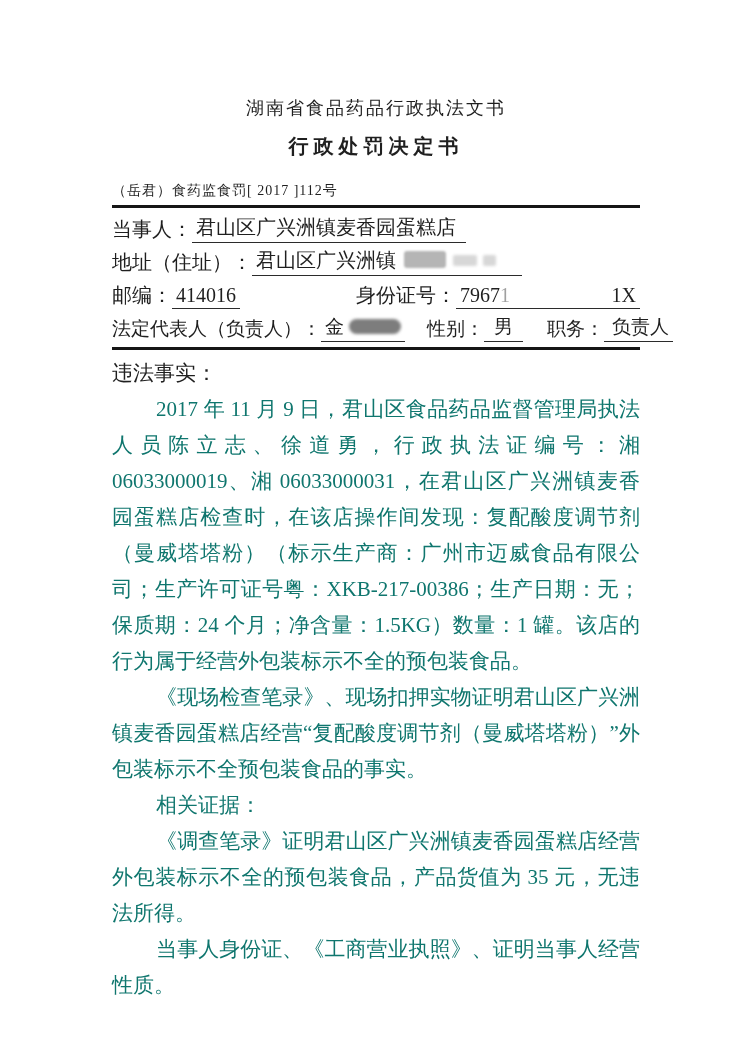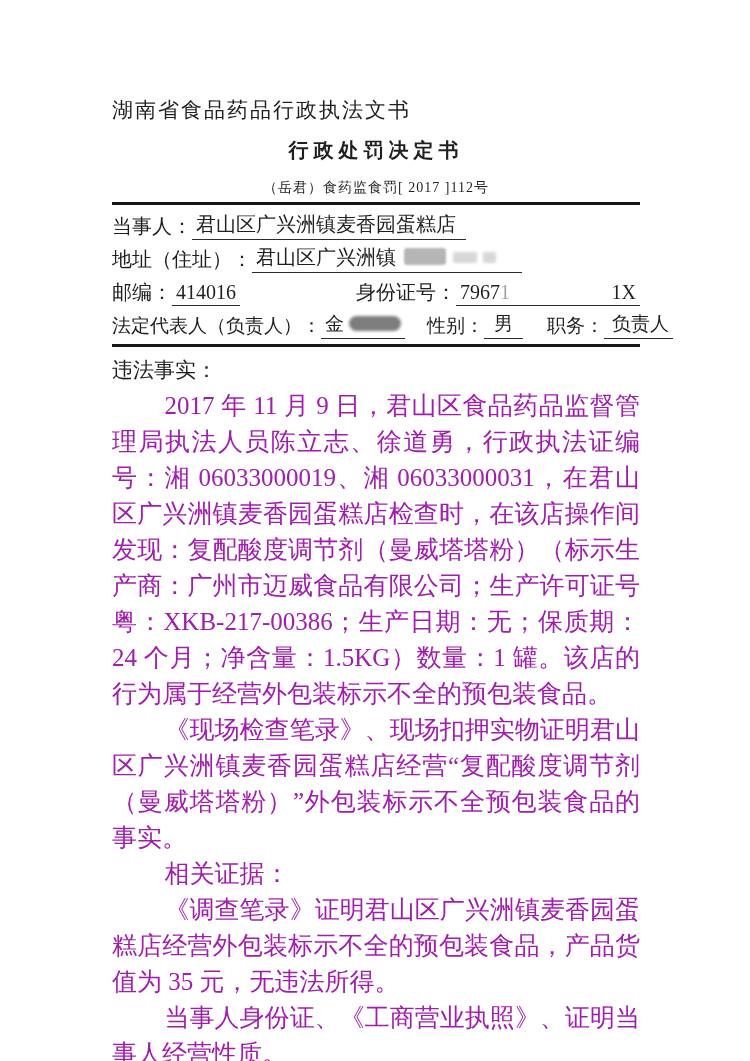--- a/index.html
+++ b/index.html
@@ -3,23 +3,23 @@
 <meta charset="utf-8">
 <style>
   html,body { margin:0; padding:0; background:#ffffff; }
   .page {
     width:750px; height:1061px; box-sizing:border-box;
     background:#ffffff; color:#1f1f1f; overflow:hidden; position:relative;
     padding:96px 110px 0 112px;
     font-family:"Liberation Serif","DejaVu Serif",serif;
   }
   
-  .doc-type { font-size:21px; letter-spacing:2px; }
+  .doc-type { text-align:center; font-size:18px; letter-spacing:2px; }
   .doc-title { text-align:center; font-size:20px; font-weight:bold; letter-spacing:5px; margin-top:13px; }
-  .doc-number { text-align:center; font-size:14px; letter-spacing:1px; margin-top:15px; }
+  .doc-number { text-align:left; font-size:14px; letter-spacing:1px; margin-top:22px; }
   .page-ind { text-align:right; font-size:14px; letter-spacing:1px; margin-top:7px; padding-right:56px; }
   .rule { border:none; border-top:3px solid #161616; margin:5px 0 0 0; }
   
   .fields { font-size:20px; margin-top:2px; }
   .frow { display:flex; align-items:flex-end; height:33px; white-space:nowrap; }
   .frow4 { font-size:19px; }
   .lbl { flex:0 0 auto; }
   .u { border-bottom:1.6px solid #2b2b2b; padding:0 4px 1px 4px;text-align:center; }
   .val-party { padding-right:10px; }
   .addr-wrap { display:inline-flex; align-items:center; width:262px; overflow:hidden; }
@@ -32,22 +32,22 @@
   .idval { flex:1 1 auto; display:flex; justify-content:space-between; min-width:0; }
   .id-faint { opacity:.42; }
   .name-wrap { display:inline-flex; align-items:center; width:88px; }
   .redact-dark { display:inline-block; width:52px; height:15px; margin:0 0 2px 5px;
                  background:#7d7d7d; border-radius:8px; filter:blur(1.5px); }
   .gap22 { margin-left:22px; } .gap24 { margin-left:24px; }
   .gval { padding:0 10px 1px 10px; }
   .dval { flex:1 1 auto; padding-left:8px; }
   
   .section-heading { font-size:21px; line-height:36px; margin-top:5px; }
-  .para { font-size:25px; line-height:36px; margin:0; text-align:justify; text-indent:2.1em;
-          color:#a21caf; }
+  .para { font-size:21px; line-height:36px; margin:0; text-align:justify; text-indent:2.1em;
+          color:#0f766e; }
 </style>
 </head>
 <body>
 
 <div class="page">
 
   <div class="doc-type">湖南省食品药品行政执法文书</div>
   <div class="doc-title">行政处罚决定书</div>
   <div class="doc-number">（岳君）食药监食罚[ 2017 ]112号</div>
 

